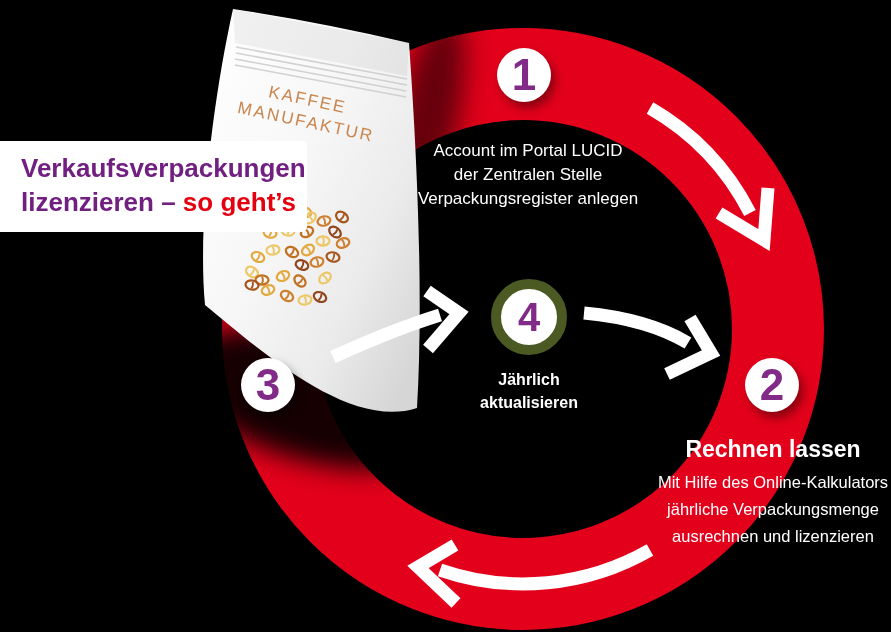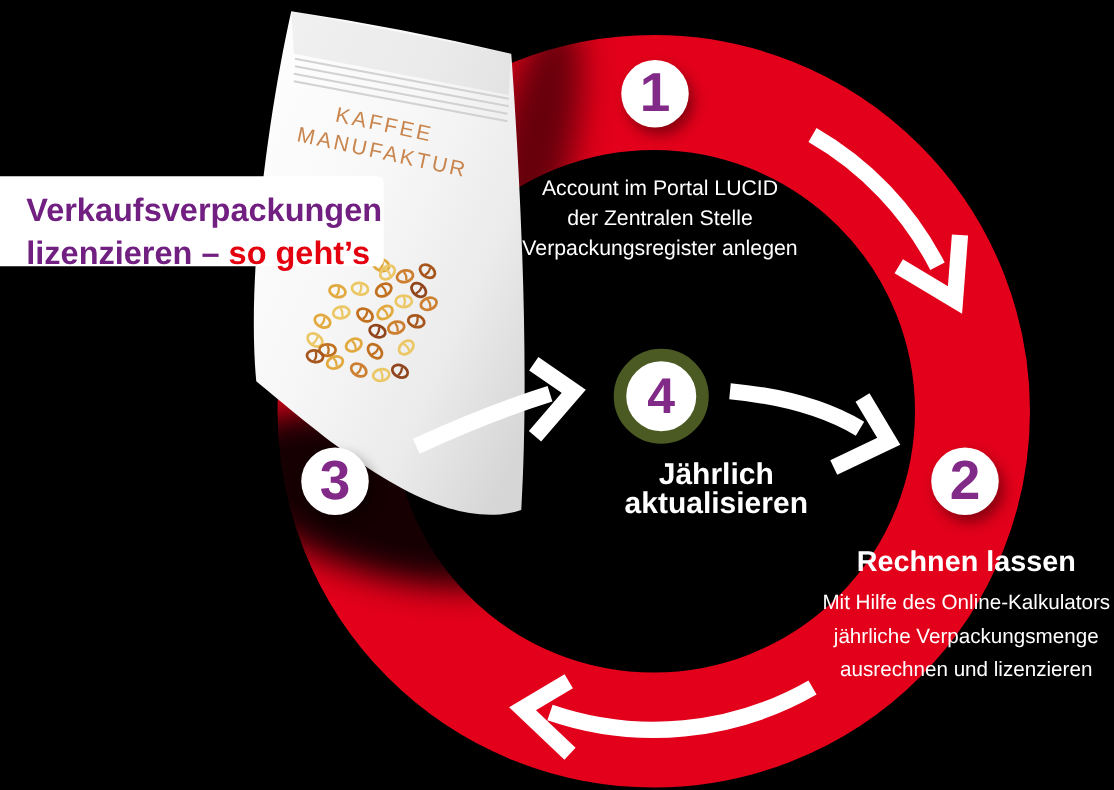--- a/index.html
+++ b/index.html
@@ -40,23 +40,23 @@
     font-size:40px;font-weight:bold;z-index:4;box-shadow:3px 5px 10px rgba(0,0,0,.4);
   }
   .step{position:absolute;transform:translateX(-50%);text-align:center;color:#fff;z-index:4;}
   .step h3{margin:0;font-size:23px;font-weight:bold;}
   .step p{margin:8px 0 0;font-size:17px;line-height:24px;white-space:pre-line;font-weight:normal;}
   .step-1{left:528px;top:131px;width:300px;}
   .step-2{left:773px;top:436px;width:268px;}
   .step-2 p{line-height:27px;margin-top:6px;font-size:16.5px;}
   .step-3{left:276px;top:438px;width:240px;}
   .step-3 p{line-height:27px;margin-top:6px;}
-  .step-4{left:529px;top:368px;width:220px;font-size:24px;font-weight:bold;line-height:23px;white-space:pre-line;margin-left:44px;}
+  .step-4{left:529px;top:368px;width:220px;font-size:16px;font-weight:bold;line-height:23px;white-space:pre-line;}
   .intro-card{
-    position:absolute;left:0;top:141px;width:307px;height:72px;background:#fff;
+    position:absolute;left:0;top:141px;width:307px;height:91px;background:#fff;
     border-radius:0 5px 5px 0;z-index:6;padding:11px 0 0 21px;box-sizing:border-box;
   }
   .intro-card .l1{color:var(--purple);font-size:26px;font-weight:bold;line-height:32px;}
   .intro-card .l2{font-size:26px;font-weight:bold;line-height:36px;}
   .intro-card .pp{color:var(--purple);}
   .intro-card .rr{color:var(--accent-red);}
 </style>
 </head>
 <body>
 

